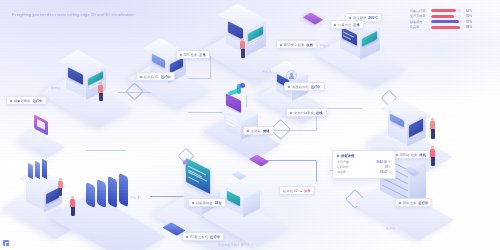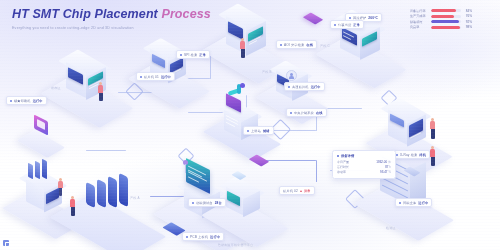--- a/index.html
+++ b/index.html
@@ -105,21 +105,20 @@
   .robot{position:absolute;}
 </style>
 </head>
 <body>
 
 <div class="stage">
 
   <div class="haze"></div>
 
   <div class="hdr">
-    <div class="title"><span class="t1">HT SMT Chip </span><span class="t1">Placement </span><span class="t2">Process</span></div>
     <div class="sub">Everything you need to create cutting-edge 2D and 3D visualization</div>
   </div>
 
   <div>
     <div class="link" style="left:118px;top:92px;width:52px;"></div>
     <div class="link v" style="left:170px;top:78px;height:15px;"></div>
     <div class="link" style="left:170px;top:78px;width:40px;"></div>
     <div class="link v" style="left:210px;top:55px;height:24px;"></div>
     <div class="link" style="left:210px;top:55px;width:36px;"></div>
     <div class="link" style="left:188px;top:112px;width:58px;"></div>

